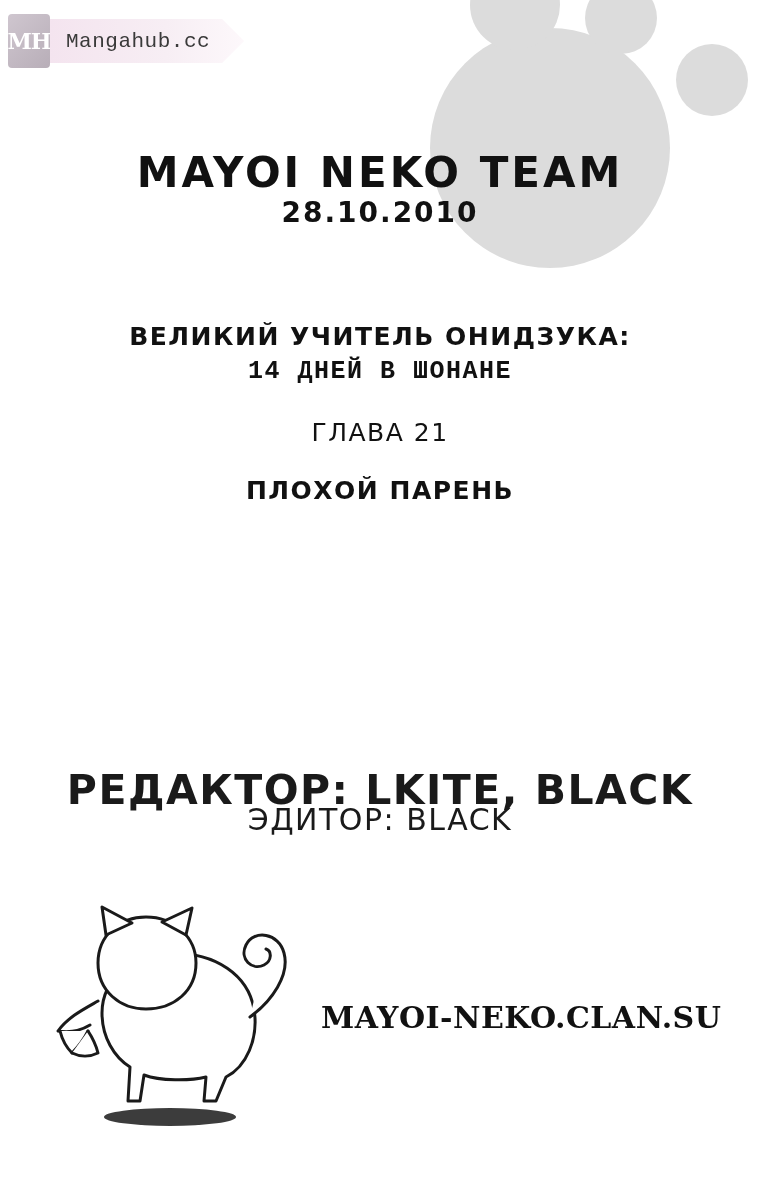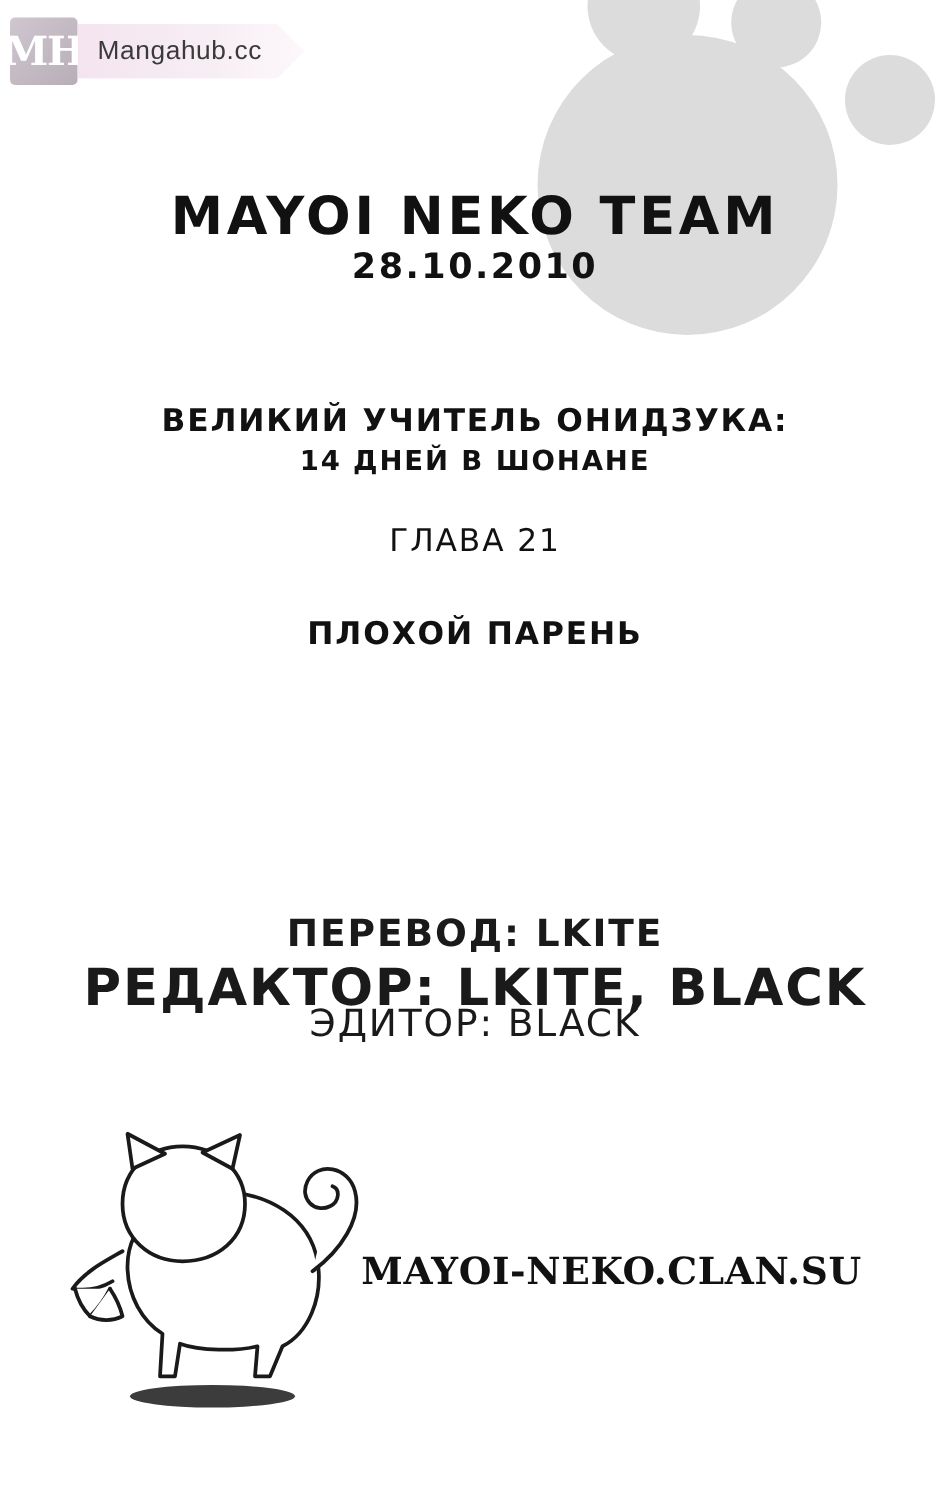--- a/index.html
+++ b/index.html
@@ -31,42 +31,42 @@
   .watermark {
     position: absolute;
     left: 8px;
     top: 14px;
     display: flex;
     align-items: center;
     height: 54px;
     z-index: 5;
   }
   .wm-logo {
-    width: 54px;
+    width: 42px;
     height: 54px;
     background: linear-gradient(135deg, #cfc6cf 0%, #b8aeb8 100%);
     border-radius: 4px;
     display: flex;
     align-items: center;
     justify-content: center;
     color: #ffffff;
     font-family: "DejaVu Serif", serif;
-    font-size: 32px;
+    font-size: 22px;
     font-weight: bold;
     letter-spacing: -1px;
   }
   .wm-ribbon {
     position: relative;
     height: 44px;
     display: flex;
     align-items: center;
     padding: 0 34px 0 16px;
     background: linear-gradient(90deg, #f4e4ef 0%, #f7eef4 60%, #fdf8fb 100%);
     color: #3a3a3a;
-    font-family: Liberation Sans, sans-serif;
+    font-family: Liberation Mono, monospace;
     font-size: 21px;
     letter-spacing: 0.5px;
     clip-path: polygon(0 0, calc(100% - 22px) 0, 100% 50%, calc(100% - 22px) 100%, 0 100%);
   }
 
   
   .sheet {
     position: absolute;
     inset: 0;
     z-index: 3;
@@ -94,47 +94,47 @@
   }
   .title-line1 {
     top: 322px;
     font-size: 25px;
     font-weight: bold;
     letter-spacing: 1.5px;
     color: #111;
   }
   .title-line2 {
     top: 357px;
-    font-size: 22px;
-    font-weight: bold;
-    letter-spacing: 1.5px;
-    color: #111;
+    font-size: 25px;
+    font-weight: bold;
+    letter-spacing: 1.5px;
+    color: #111;
+    font-family: Liberation Mono, monospace;
   }
   .chapter {
     top: 418px;
     font-size: 25px;
     font-weight: normal;
     letter-spacing: 1.5px;
     color: #111;
   }
   .chapter-title {
     top: 476px;
     font-size: 25px;
     font-weight: bold;
     letter-spacing: 1.5px;
     color: #111;
-    margin-top: 16px;
   }
   .credit-1 { top: 730px; font-size: 30px; font-weight: bold; letter-spacing: 1.5px; }
   .credit-2 { top: 766px; font-size: 41px; font-weight: bold; letter-spacing: 1.5px; }
   .credit-3 { top: 802px; font-size: 30px; font-weight: normal; letter-spacing: 1.5px; }
 
   .site-url {
     position: absolute;
-    left: 289px;
+    left: 321px;
     top: 1000px;
     font-family: "DejaVu Serif", serif;
     font-size: 30px;
     font-weight: bold;
     letter-spacing: 0.5px;
     color: #111;
   }
 
   
   .cat {
@@ -162,21 +162,20 @@
 
   <div class="center-col team-name">MAYOI NEKO TEAM</div>
   <div class="center-col team-date">28.10.2010</div>
 
   <div class="center-col title-line1">ВЕЛИКИЙ УЧИТЕЛЬ ОНИДЗУКА:</div>
   <div class="center-col title-line2">14 ДНЕЙ В ШОНАНЕ</div>
 
   <div class="center-col chapter">ГЛАВА 21</div>
   <div class="center-col chapter-title">ПЛОХОЙ ПАРЕНЬ</div>
 
-  <div class="center-col credit-1">ПЕРЕВОД: LKITE</div>
   <div class="center-col credit-2">РЕДАКТОР: LKITE, BLACK</div>
   <div class="center-col credit-3">ЭДИТОР: BLACK</div>
 
   <div class="site-url">MAYOI-NEKO.CLAN.SU</div>
 
   <svg class="cat" viewBox="0 0 300 240">
     <ellipse cx="130" cy="212" rx="66" ry="9" fill="#1a1a1a" opacity="0.85"></ellipse>
     <g fill="#ffffff" stroke="#1a1a1a" stroke-width="3" stroke-linecap="round" stroke-linejoin="round">
 
       <path d="M62 108 C62 72 96 48 132 48 C176 48 208 70 214 104 C219 134 206 162 186 172

